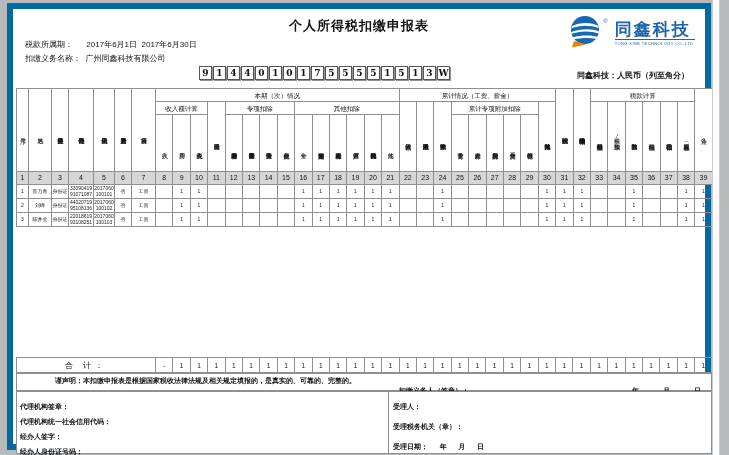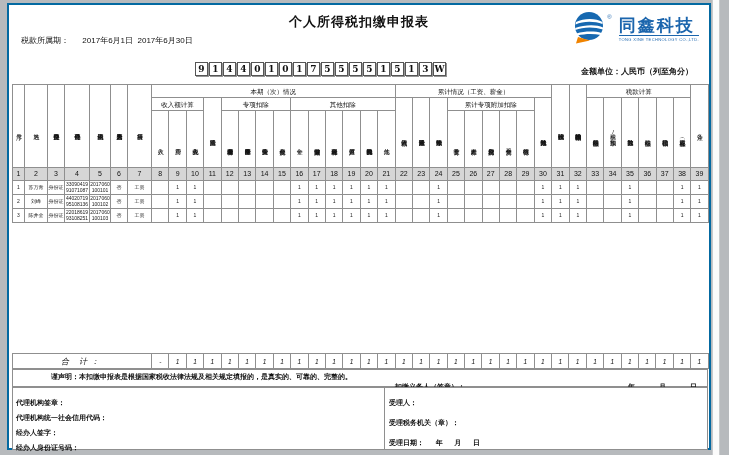--- a/index.html
+++ b/index.html
@@ -8,21 +8,21 @@
     background: #b7babd;
     font-family: "Liberation Sans", "DejaVu Sans", sans-serif;
     position: relative;
     overflow: hidden;
     color: #111;
   }
   .page {
     position: absolute; left: 7px; top: 3px;
     width: 704px; height: 447px;
     background: #ffffff;
-    border: 2px solid #0369a1;
+    border: 6px solid #0369a1;
   }
   .scroll-strip {
     position: absolute; right: 9px; top: 0; bottom: 0; width: 8px;
     background: #fbfbfb; border-left: 1px solid #c8cacc; border-right: 1px solid #c8cacc;
   }
   .title {
     position: absolute; top: 8px; left: 0; width: 100%;
     text-align: center; font-size: 13px; font-weight: bold; letter-spacing: 1px;
   }
   
@@ -53,21 +53,21 @@
   .r3   { height: 57px; }
   .v span.vt {
     writing-mode: vertical-rl; text-orientation: upright;
     display: inline-block; font-size: 6px; line-height: 7px;
     max-height: 100%; letter-spacing: 0;
   }
   .numrow td { height: 13px; background: #d6d6d6; font-size: 7px; line-height: 8px; }
   .drow td { height: 14px; font-size: 5px; line-height: 5.5px; word-break: break-all; color: #222; }
   
   .totals { position: absolute; left: 3px; top: 348px; width: 696px; }
-  .totals td { height: 15px; font-size: 6.5px; font-style: italic; }
+  .totals td { height: 15px; font-size: 6.5px; }
   .totals .tlabel { font-size: 8px; letter-spacing: 4px; }
   
   .decl {
     position: absolute; left: 3px; top: 364px; width: 696px; height: 18px;
     border: 1px solid #8f8f8f; font-size: 7px; font-weight: bold; background: #fff;
   }
   .decl-line1 { padding: 2px 0 0 38px; white-space: pre; }
   .decl-line2 { display: flex; padding: 0 6px 0 382px; }
   .decl-ymd { margin-left: auto; display: flex; gap: 24px; padding-right: 4px; }
   
@@ -96,41 +96,42 @@
       <polygon points="7,27 19,30.5 5,33.5" fill="#f08300"></polygon>
     </svg>
     <span class="reg">®</span>
     <div class="logo-text">
       <div class="logo-cn">同鑫科技</div>
       <div class="logo-en">TONG XINE TECHNOLOGY CO.,LTD.</div>
     </div>
   </div>
 
   <div class="meta m1"><span>税款所属期：</span>      <span>2017年6月1日  2017年6月30日</span></div>
+  <div class="meta m2"><span>扣缴义务名称：</span>  <span>广州同鑫科技有限公司</span></div>
   <div class="idboxes" id="idboxes">
       <div class="idbox">9</div>
       <div class="idbox">1</div>
       <div class="idbox">4</div>
       <div class="idbox">4</div>
       <div class="idbox">0</div>
       <div class="idbox">1</div>
       <div class="idbox">0</div>
       <div class="idbox">1</div>
       <div class="idbox">7</div>
       <div class="idbox">5</div>
       <div class="idbox">5</div>
       <div class="idbox">5</div>
       <div class="idbox">5</div>
       <div class="idbox">1</div>
       <div class="idbox">5</div>
       <div class="idbox">1</div>
       <div class="idbox">3</div>
       <div class="idbox">W</div>
     </div>
-  <div class="unit-note">金额单位：人民币（列至角分）</div>
+  <div class="unit-note">同鑫科技：人民币（列至角分）</div>
 
   <table class="main">
     <colgroup>
       <col style="width:12px">
         <col style="width:23px">
         <col style="width:17px">
         <col style="width:25px">
       <col style="width:21px">
         <col style="width:17px">
         <col style="width:24px">

